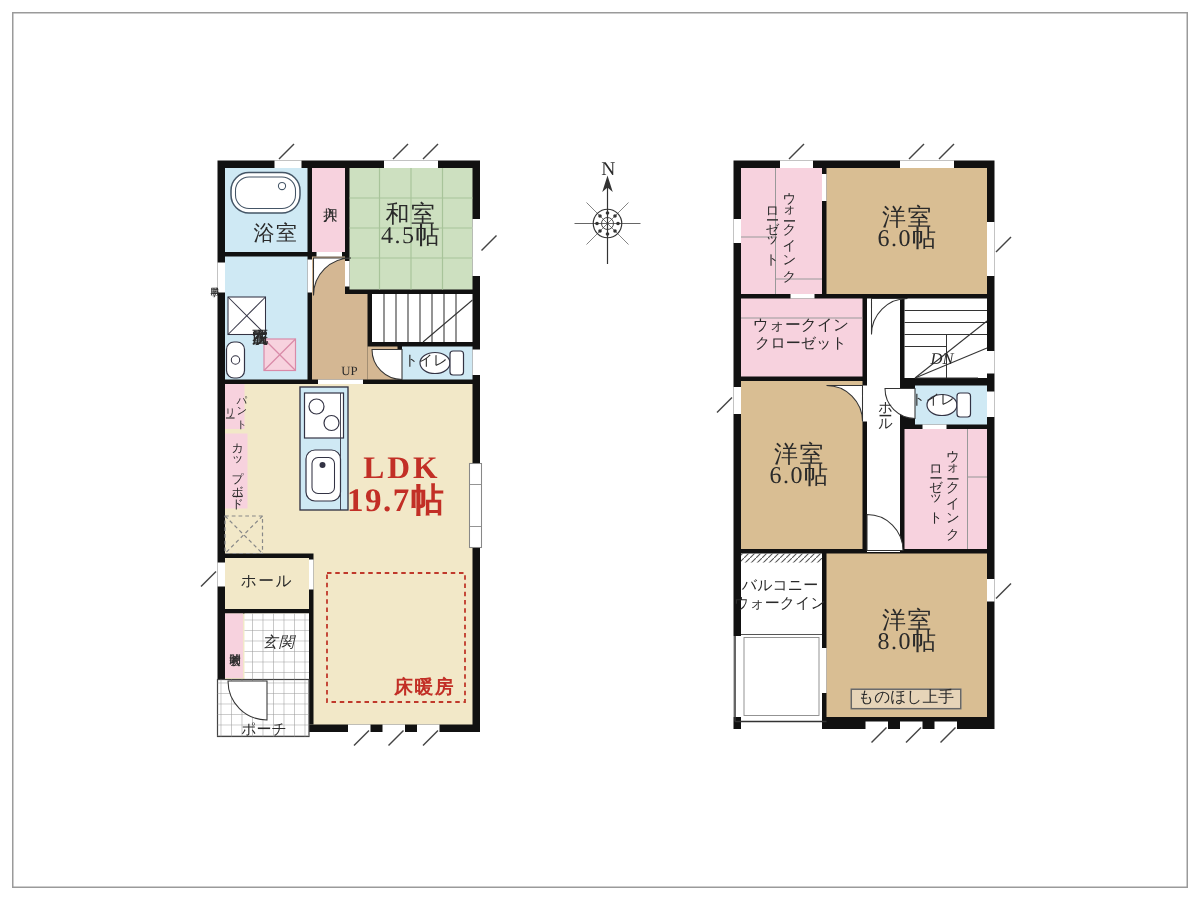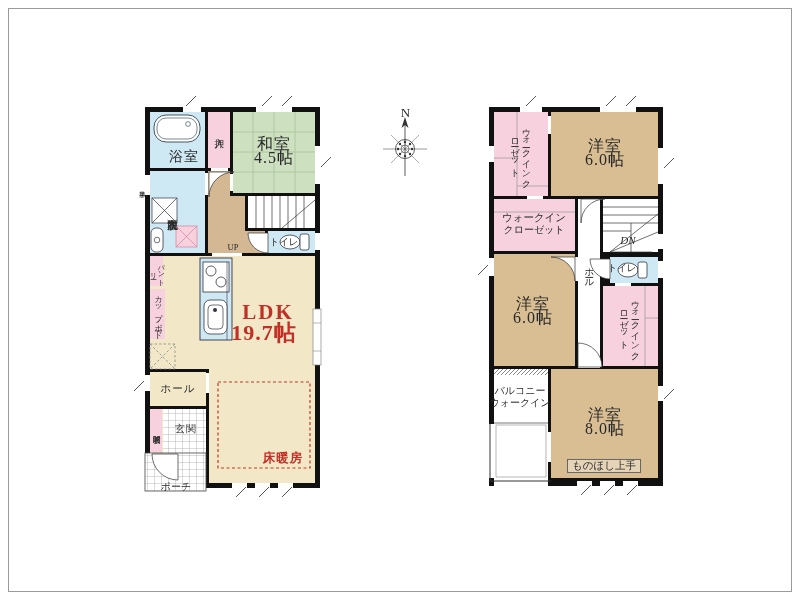--- a/index.html
+++ b/index.html
@@ -287,21 +287,21 @@
   <div class="lbl vtext" style="left:172px;top:211px;height:72px;font-size:10.5px;">洗面脱衣室</div>
   <div class="lbl" style="left:233px;top:212px;font-size:8.5px;letter-spacing:0;margin-top:36px;">UP</div>
   <div class="lbl" style="left:284px;top:242px;font-size:9.5px;letter-spacing:0;">トイレ</div>
   <div class="lbl vtext" style="left:142px;top:187px;height:22px;font-size:6px;">勝手口</div>
   <div class="lbl vtext" style="left:156px;top:270px;height:27px;font-size:7px;">パントリー</div>
   <div class="lbl vtext" style="left:157px;top:313px;height:50px;font-size:8px;">カップボード</div>
   <div class="lbl red" style="left:268px;top:312px;font-size:21px;letter-spacing:2px;">LDK</div>
   <div class="lbl red" style="left:264px;top:333px;font-size:22px;">19.7帖</div>
   <div class="lbl" style="left:178px;top:389px;font-size:10.5px;">ホール</div>
   <div class="lbl vtext" style="left:156px;top:430px;height:40px;font-size:7.5px;">玄関収納</div>
-  <div class="lbl" style="left:186px;top:429px;font-size:10px;">玄関</div>
+  <div class="lbl" style="left:186px;top:429px;font-size:10px;font-style:italic;">玄関</div>
   <div class="lbl" style="left:176px;top:477px;font-size:10px;letter-spacing:0;margin-top:10px;">ポーチ</div>
   <div class="lbl red" style="left:283px;top:459px;font-size:12.5px;font-family:Liberation Mono, monospace;">床暖房</div>
 
   <div class="lbl vtext" style="left:520px;top:153px;height:64px;font-size:9px;line-height:1.25;">ウォークインクローゼット</div>
   <div class="lbl roomname" style="left:605px;top:146px;">洋室</div>
   <div class="lbl roomname" style="left:605px;top:160px;">6.0帖</div>
   <div class="lbl" style="left:534px;top:218px;font-size:10.5px;letter-spacing:0;">ウォークイン</div>
   <div class="lbl" style="left:534px;top:230px;font-size:10px;letter-spacing:0;">クローゼット</div>
   <div class="lbl" style="left:628px;top:240px;font-size:11px;letter-spacing:0;font-style:italic;">DN</div>
   <div class="lbl roomname" style="left:533px;top:304px;">洋室</div>

